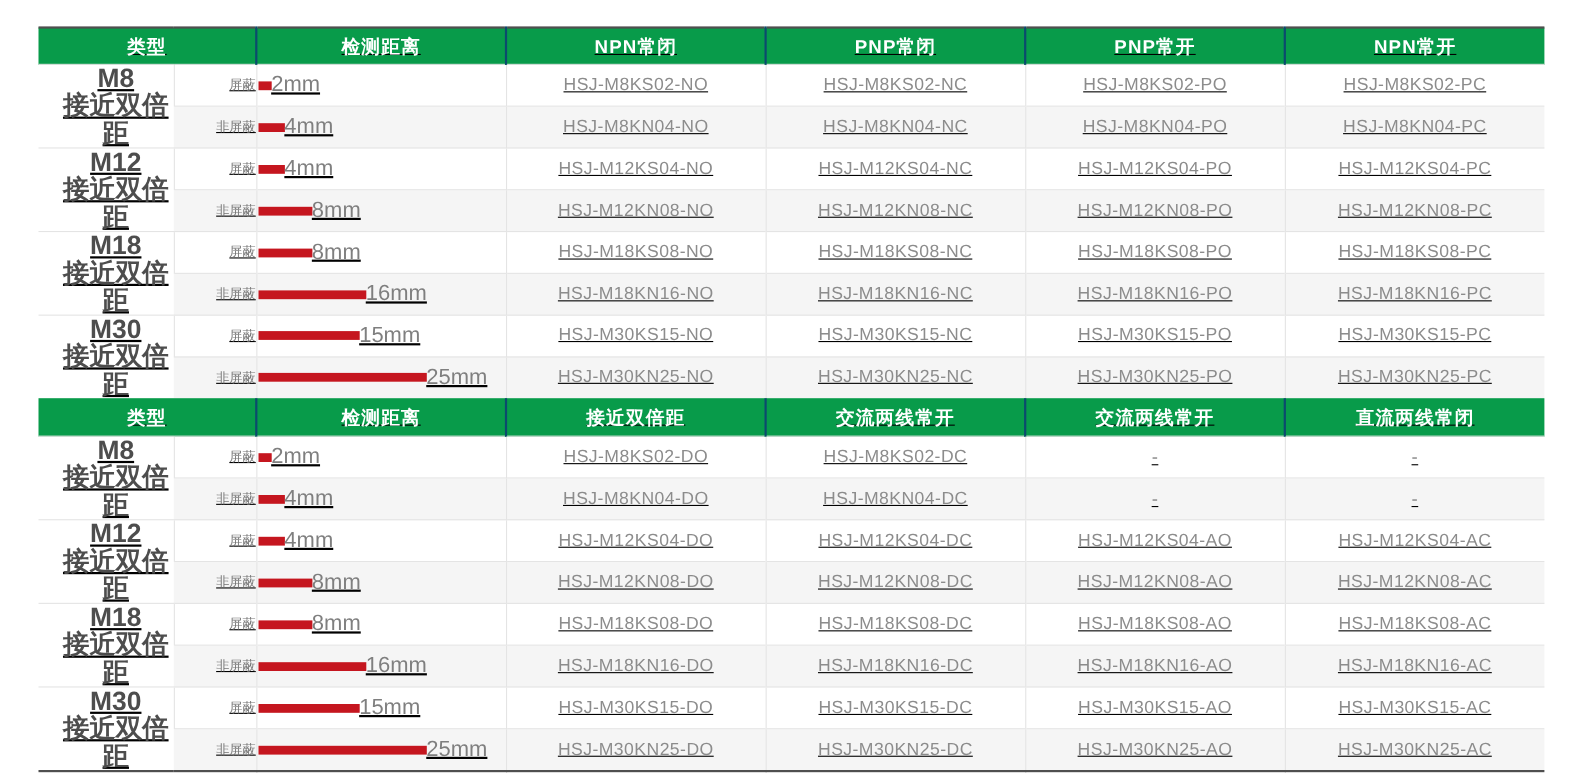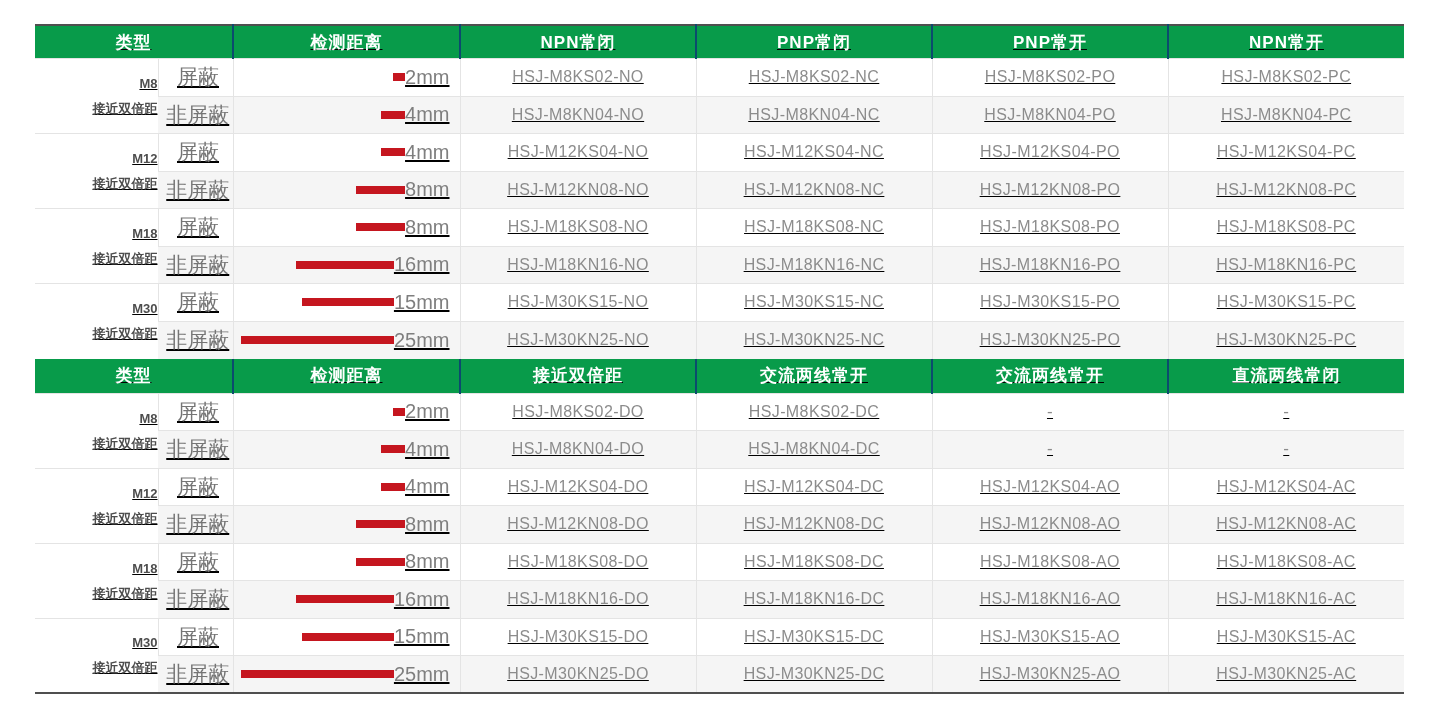--- a/index.html
+++ b/index.html
@@ -23,29 +23,29 @@
   }
   #t0 th{height:32px;}
   #t1 th{height:34px;}
   th + th{border-left:2px solid #0c4a6e;}
   tbody tr{height:37.5px;}
   td{padding:0;vertical-align:middle;border-top:1px solid var(--grid);}
   td + td{border-left:1px solid var(--grid);}
   tr.alt td{background:var(--alt-bg);margin-top:40px;}
   td.cell-type{
     background:#ffffff;color:var(--type-text);
-    font-weight:bold;font-size:13px;line-height:25px;
-    padding-left:18px;text-align:right;
+    font-weight:bold;font-size:24px;line-height:25px;
+    padding-left:18px;text-align:center;
   }
   td.cell-shield{
-    color:var(--shield-text);font-size:21px;padding-left:5px;text-align:center;
+    color:var(--shield-text);font-size:12px;padding-left:5px;text-align:right;
   }
   td.cell-dist{padding:0;}
   .dwrap{
-    display:flex;align-items:center;justify-content:flex-end;
+    display:flex;align-items:center;justify-content:flex-start;
     padding:0 10px 0 1px;height:100%;
   }
   .bar{display:inline-block;height:8px;background:var(--red);flex:0 0 auto;}
   .dlabel{color:var(--dist-text);font-size:20px;white-space:nowrap;}
   td.cell-part{
     text-align:center;color:var(--part-text);font-size:16px;letter-spacing:0.4px;
     white-space:nowrap;
   }
   td.cell-part.dash{font-size:17px;}
 </style>

